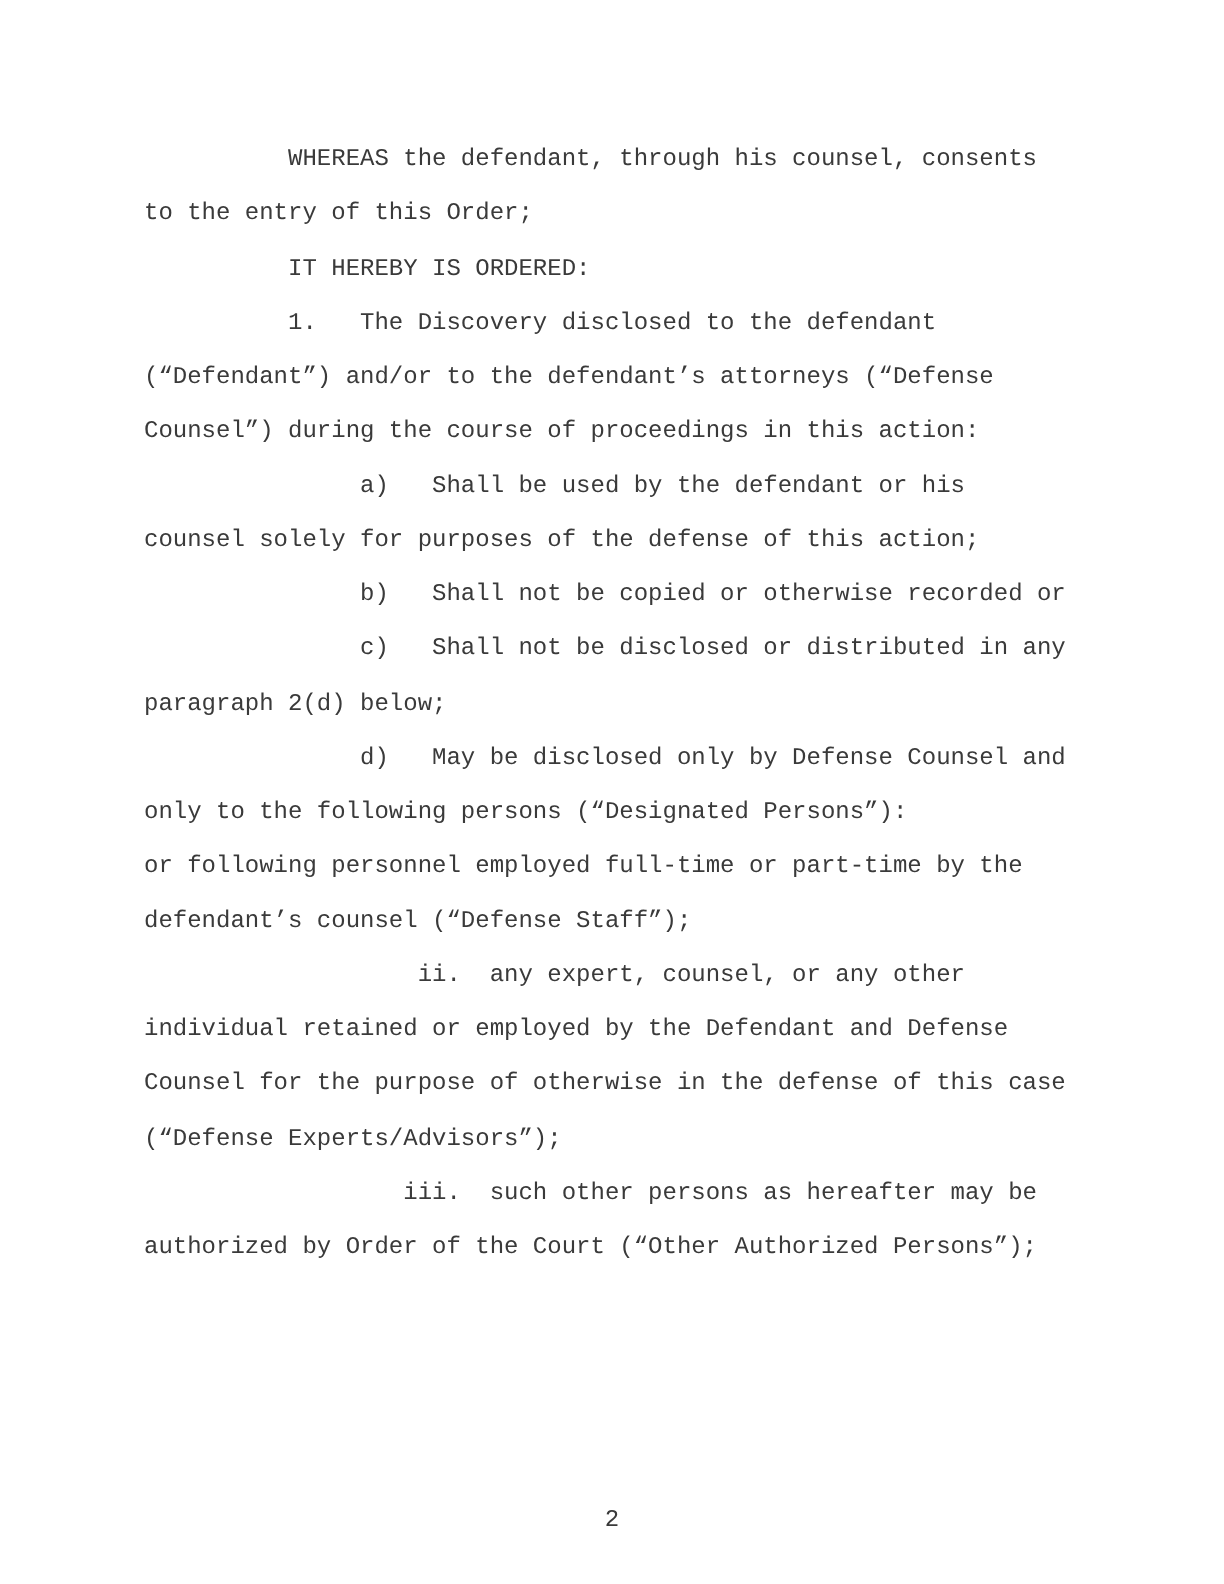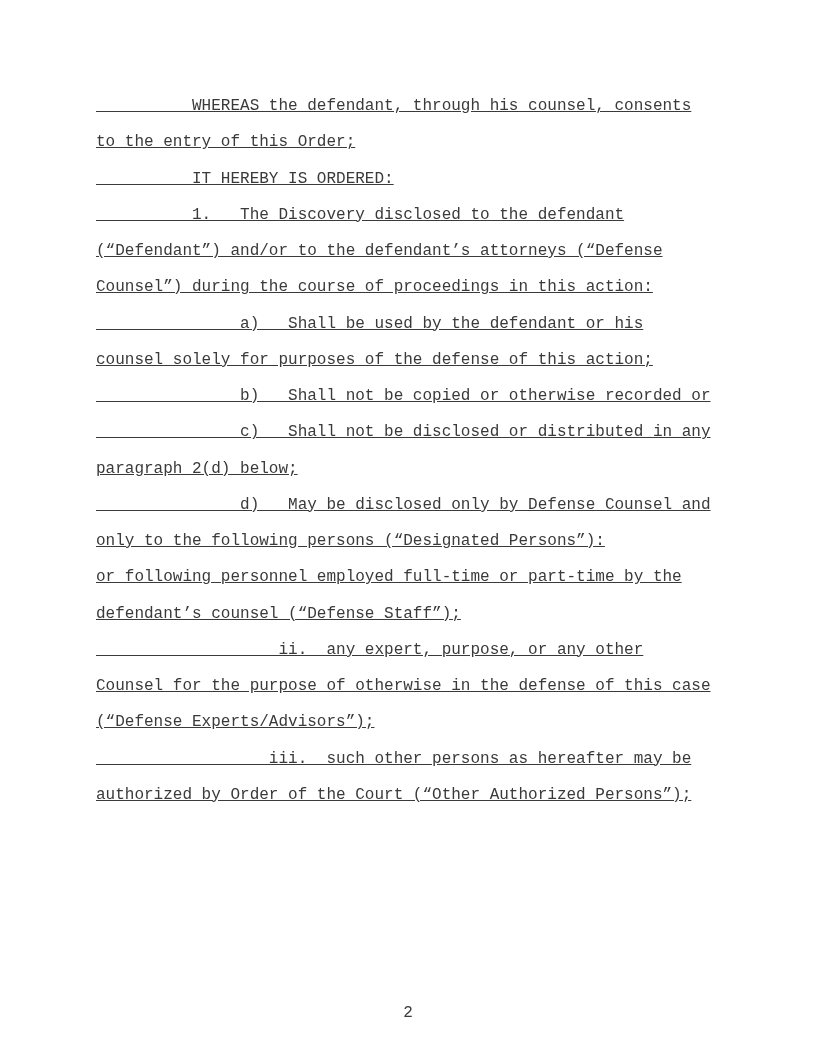--- a/index.html
+++ b/index.html
@@ -17,21 +17,20 @@
     position: absolute;
     left: 96px;
     top: 88px;
     width: 660px;
     font-size: 16px;
     line-height: 36.25px;
   }
   .doc-line {
     white-space: pre;
     height: 36.25px;
-    text-decoration: underline;
   }
   .page-footer {
     position: absolute;
     top: 995px;
     left: 0;
     right: 0;
     text-align: center;
     font-size: 16px;
     line-height: 36.25px;
     white-space: pre;
@@ -50,20 +49,21 @@
     <div class="doc-line">Counsel”) during the course of proceedings in this action:</div>
     <div class="doc-line">               a)   Shall be used by the defendant or his</div>
     <div class="doc-line">counsel solely for purposes of the defense of this action;</div>
     <div class="doc-line">               b)   Shall not be copied or otherwise recorded or</div>
     <div class="doc-line">               c)   Shall not be disclosed or distributed in any</div>
     <div class="doc-line">paragraph 2(d) below;</div>
     <div class="doc-line">               d)   May be disclosed only by Defense Counsel and</div>
     <div class="doc-line">only to the following persons (“Designated Persons”):</div>
     <div class="doc-line">or following personnel employed full-time or part-time by the</div>
     <div class="doc-line">defendant’s counsel (“Defense Staff”);</div>
-    <div class="doc-line">                   ii.  any expert, purpose, or any other</div>
+    <div class="doc-line">                   ii.  any expert, counsel, or any other</div>
+    <div class="doc-line">individual retained or employed by the Defendant and Defense</div>
     <div class="doc-line">Counsel for the purpose of otherwise in the defense of this case</div>
     <div class="doc-line">(“Defense Experts/Advisors”);</div>
     <div class="doc-line">                  iii.  such other persons as hereafter may be</div>
     <div class="doc-line">authorized by Order of the Court (“Other Authorized Persons”);</div>
   </div>
   <div class="page-footer">2</div>
 </div>
 
 </body></html>

